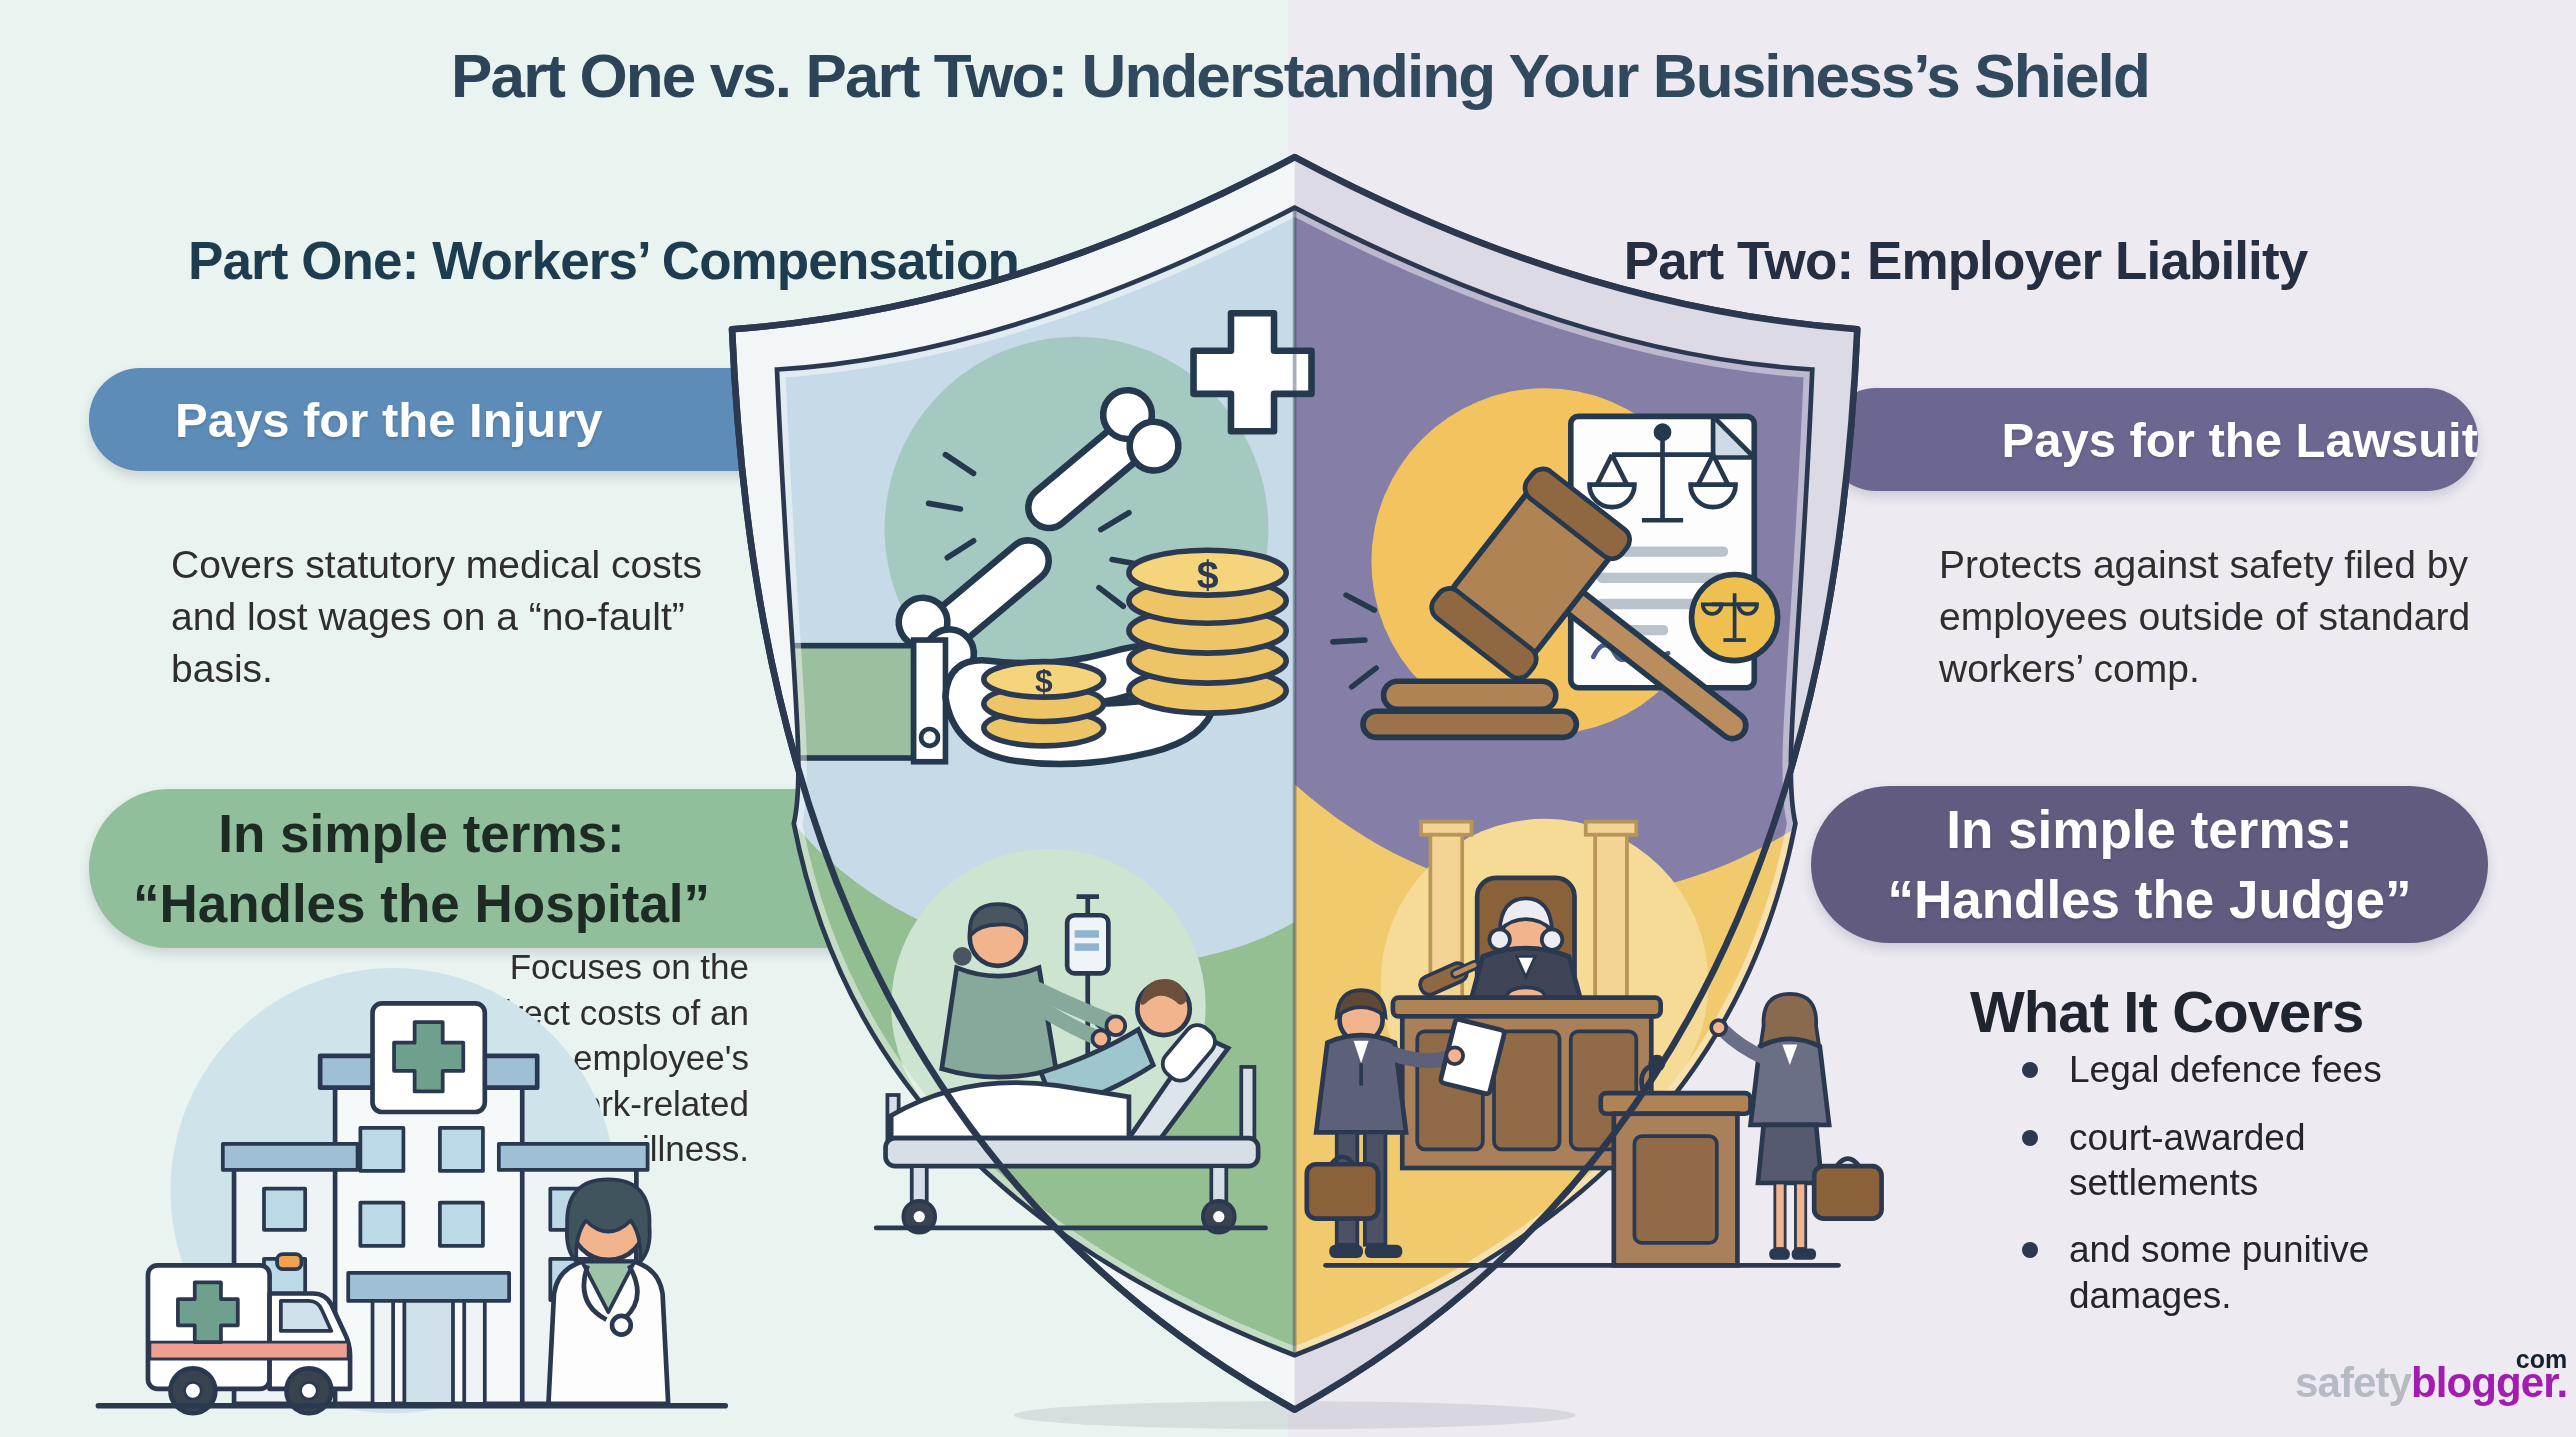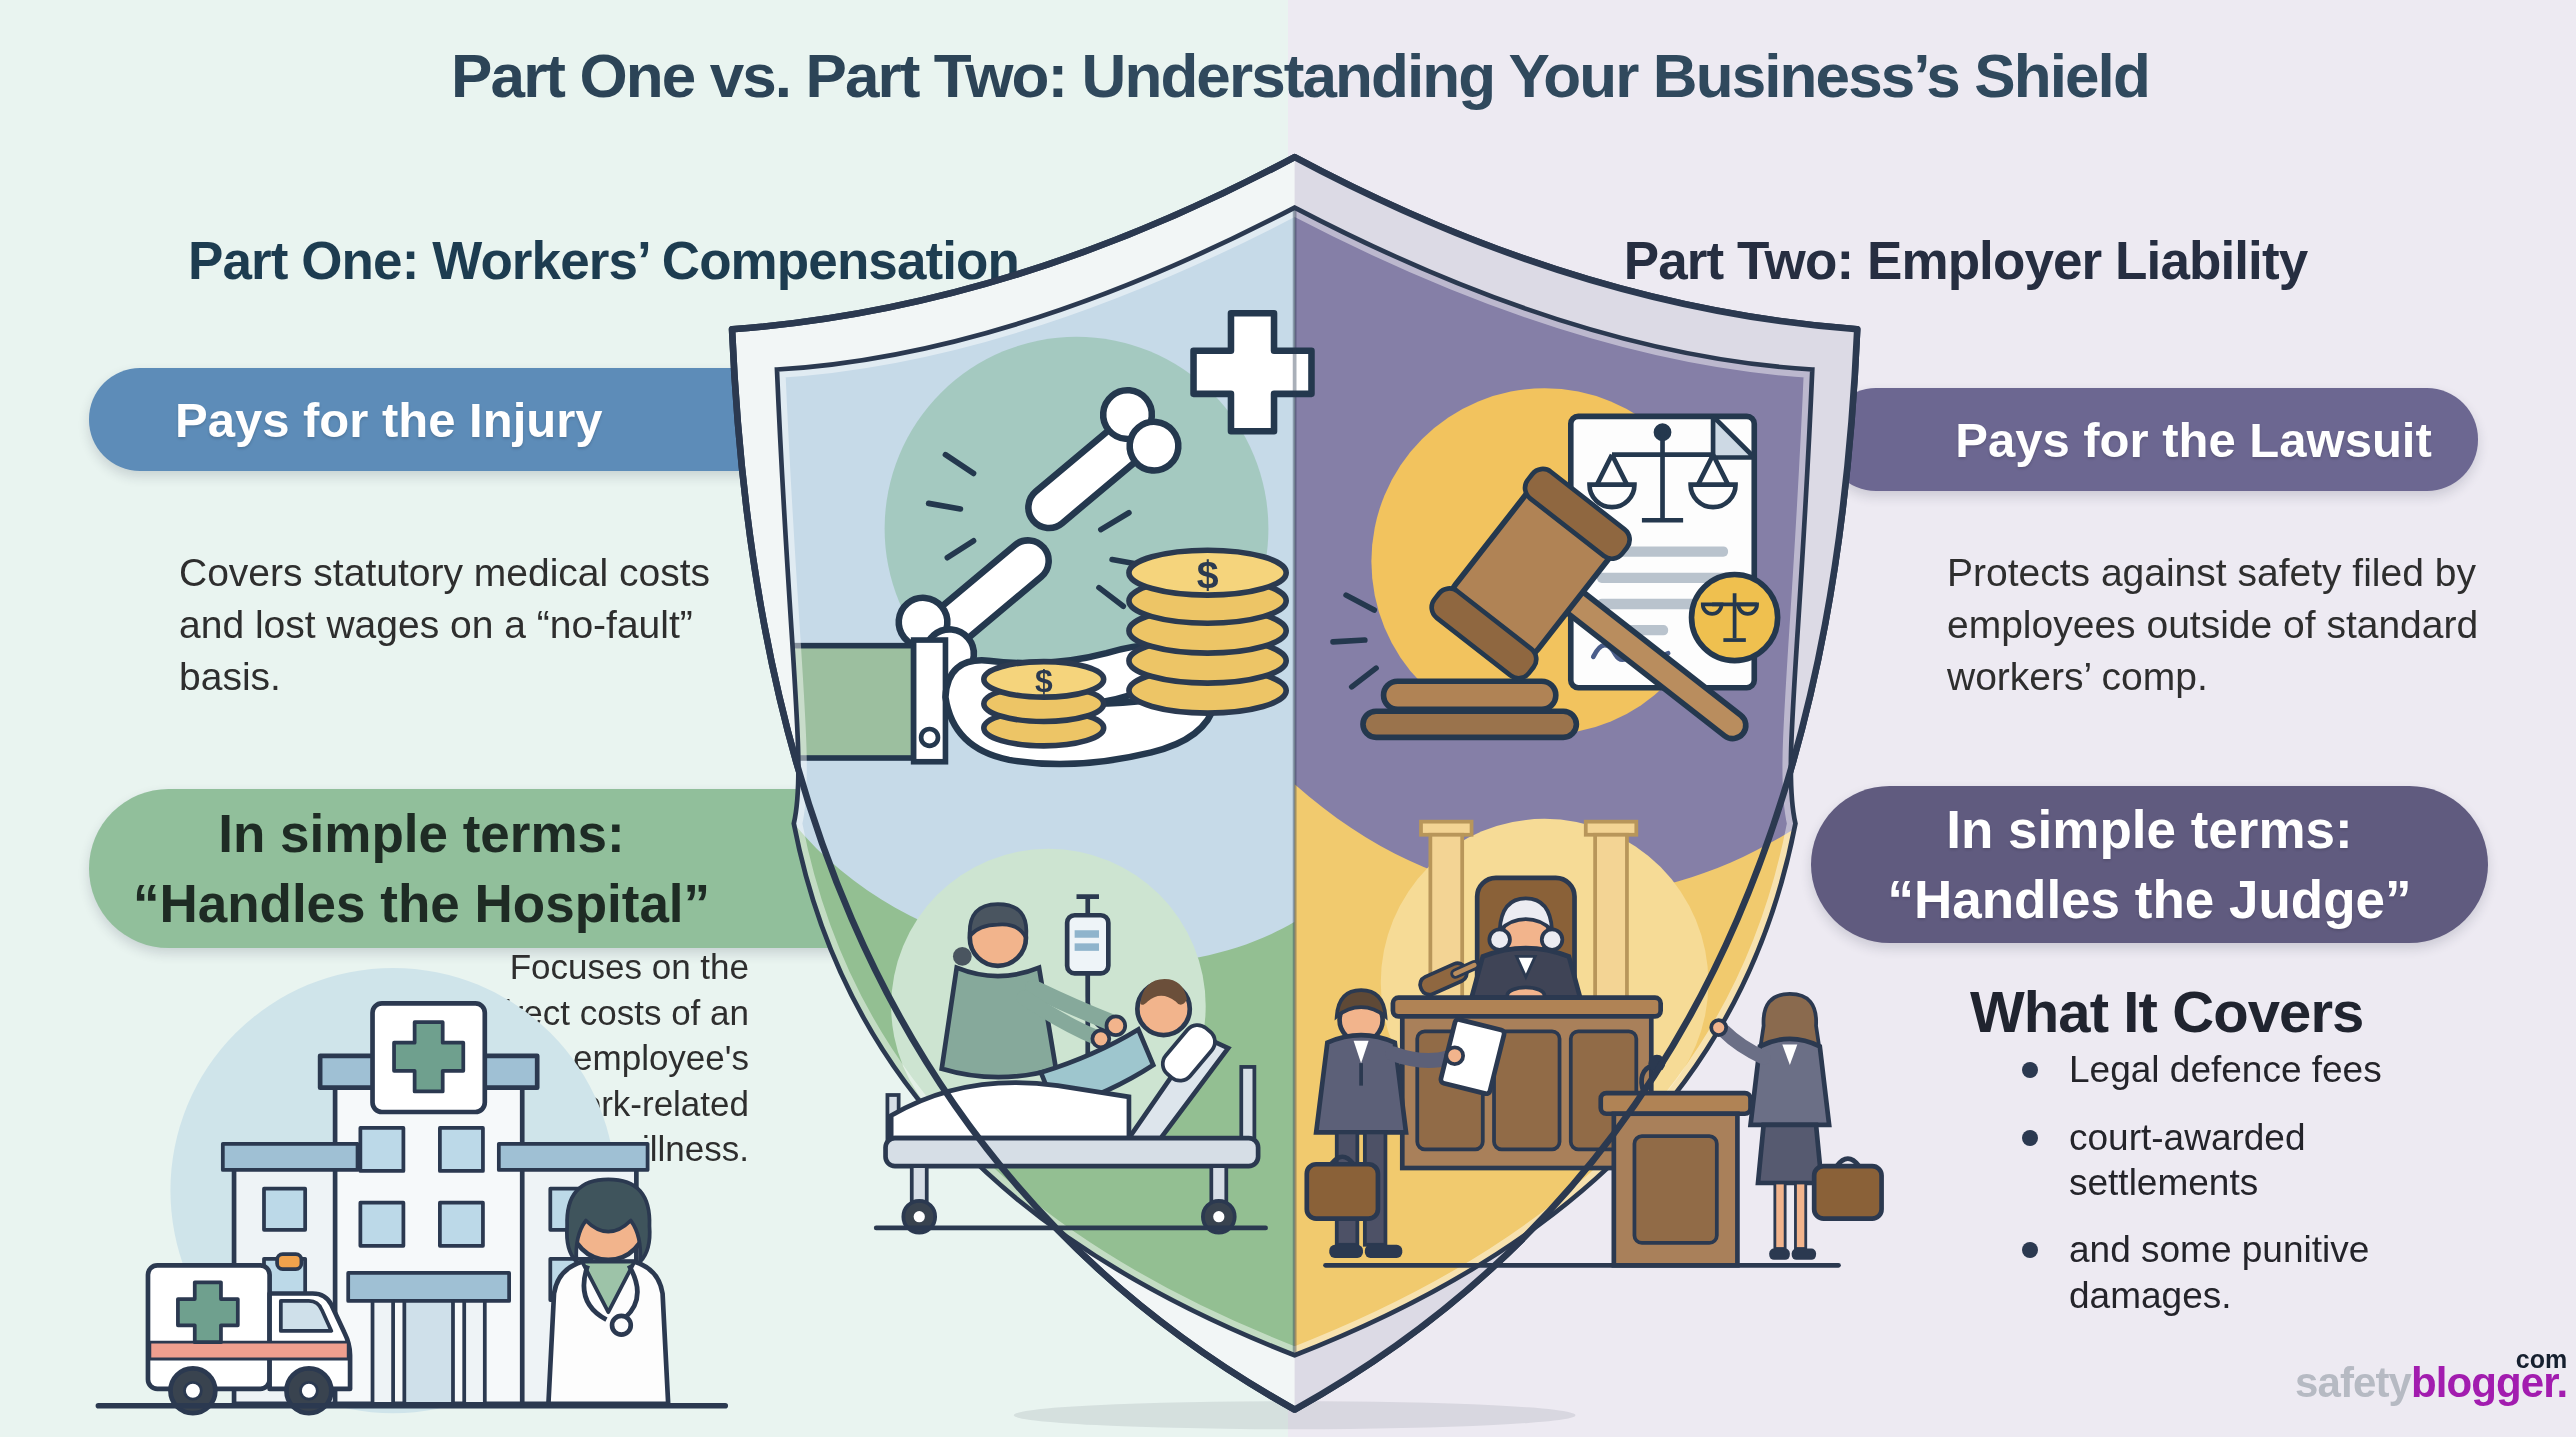--- a/index.html
+++ b/index.html
@@ -15,30 +15,30 @@
   .t-rest{font-weight:600;color:#30495d}
 
   .heading{position:absolute;top:230px;margin:0;font-size:53px;font-weight:800;letter-spacing:-0.9px;text-align:center}
   .heading-left{left:159px;width:889px;color:var(--heading_left,#1d3c50)}
   .heading-right{left:1591px;width:749px;color:var(--heading_right,#262e41)}
 
   .pill{position:absolute;display:flex;align-items:center;box-shadow:0 5.6px 11.2px rgba(30,40,60,.16);box-sizing:border-box}
   .pill-blue{left:89px;top:368px;width:941px;height:103px;border-radius:51px;background:var(--pill_blue,#5d8cb8)}
   .pill-blue .pill-text{padding-left:86px;font-size:49px;font-weight:800;color:#fff;text-shadow:0 1.9px 2.8px rgba(0,0,0,.15)}
   .pill-purple{left:1825px;top:388px;width:653px;height:103px;border-radius:51px;
-               background:var(--pill_purple,#6c6791);justify-content:center;padding-left:84px}
+               background:var(--pill_purple,#6c6791);justify-content:flex-end;padding-left:84px}
   .pill-purple .pill-text{font-size:49px;font-weight:800;color:#fff;text-shadow:0 1.9px 2.8px rgba(0,0,0,.15)}
   .pill-green{left:89px;top:789px;width:866px;height:159px;border-radius:80px;background:var(--pill_green,#91bf9b);
               flex-direction:column;justify-content:center;align-items:center;padding-right:201px}
   .pill-green .line{font-size:53px;font-weight:800;color:var(--pill_green_text,#1e2b24);line-height:1.32}
   .pill-purple-dark{left:1811px;top:786px;width:677px;height:157px;border-radius:79px;
               background:var(--pill_purple_dark,#605b7f);flex-direction:column;justify-content:center;align-items:center}
   .pill-purple-dark .line{font-size:53px;font-weight:800;color:#fff;line-height:1.32;text-shadow:0 1.9px 2.8px rgba(0,0,0,.12)}
 
-  .body-copy{position:absolute;margin:8px;font-size:39px;line-height:1.33;font-weight:500;color:var(--body_text,#2e2e2e)}
+  .body-copy{position:absolute;margin:0;font-size:39px;line-height:1.33;font-weight:500;color:var(--body_text,#2e2e2e)}
   .body-left{left:171px;top:539px;width:562px}
   .body-right{left:1939px;top:539px;width:543px}
   .focus-text{position:absolute;left:480px;top:944px;width:269px;margin:0;font-size:35px;line-height:1.3;
               color:#2e2e2e;font-weight:500;text-align:right}
 
   .covers-heading{position:absolute;left:1952px;top:960px;width:440px;margin:18px;font-size:58px;font-weight:800;
                   letter-spacing:-0.9px;color:#20242f}
   .covers-list{position:absolute;left:2013px;top:1047px;width:449px;margin:0;padding:0;list-style:none}
   .covers-list li{position:relative;padding-left:56px;margin-bottom:22.5px;font-size:37px;line-height:1.22;
                   color:#24242a;font-weight:500}

